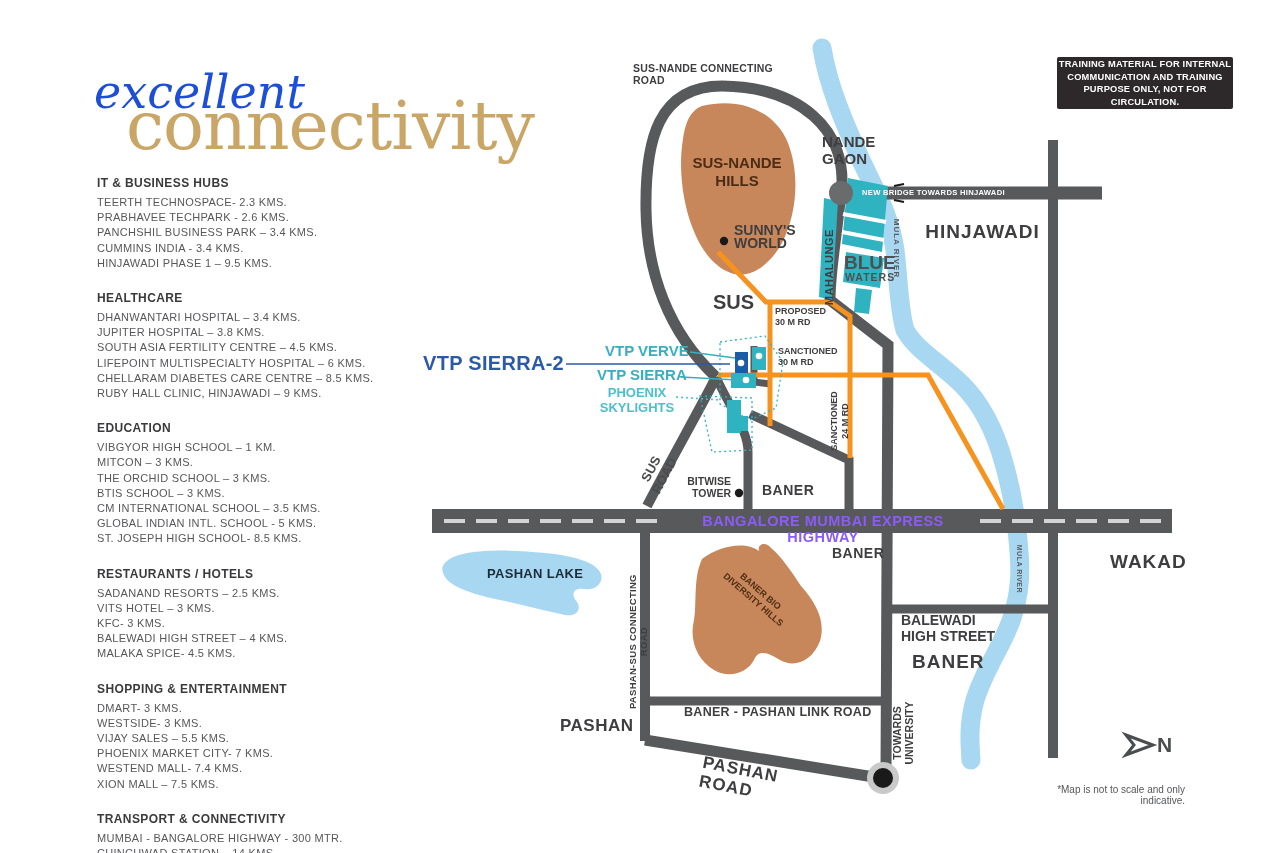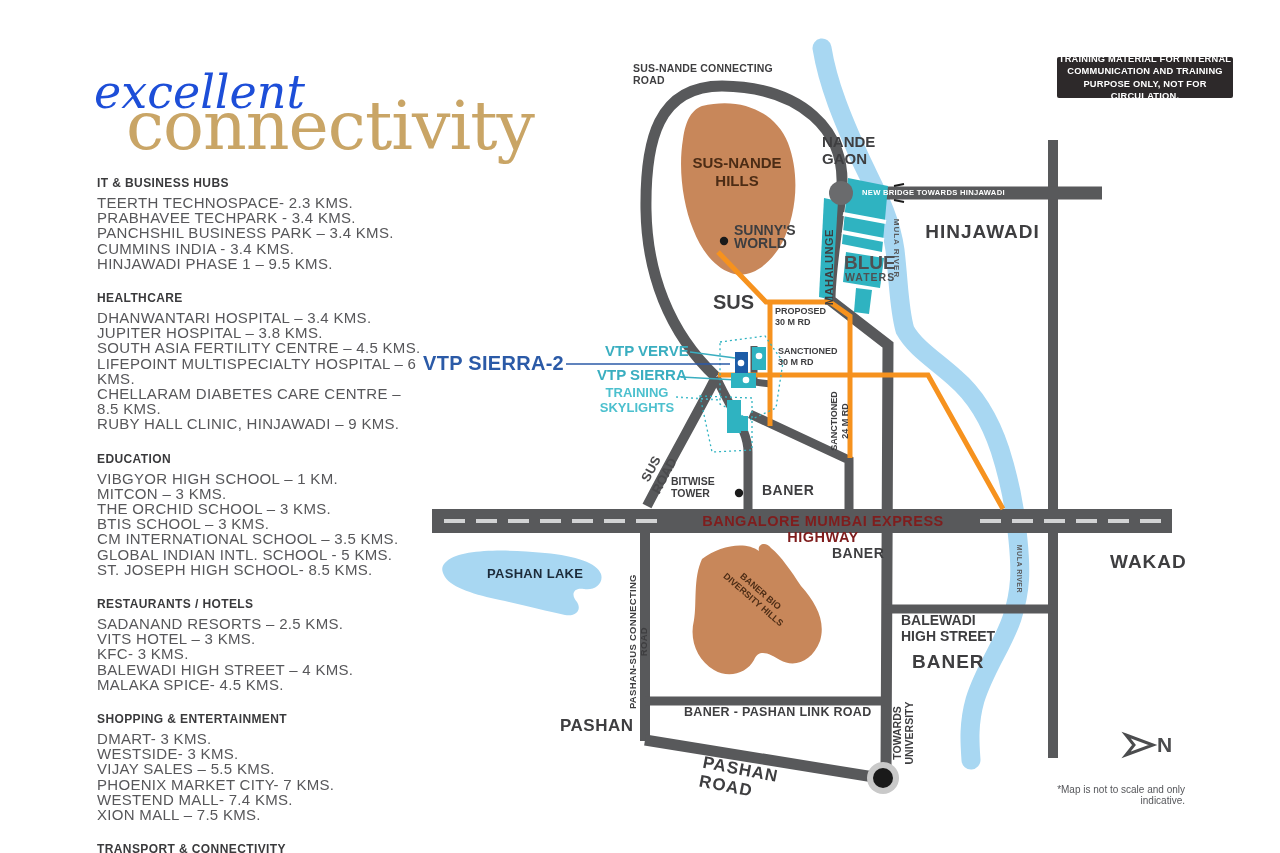--- a/index.html
+++ b/index.html
@@ -10,23 +10,23 @@
   .rot{transform-origin:center center;}
   
   .t-excellent{position:absolute;left:94px;top:52px;font-family:"DejaVu Serif",serif;
                font-style:italic;font-size:46px;color:#1d4ed8;margin-top:13px;}
   .t-connectivity{position:absolute;left:126px;top:86px;font-family:"DejaVu Serif",serif;
                font-size:68px;color:#C9A566;letter-spacing:-1px;}
   
   .panel{position:absolute;left:97px;top:176px;width:330px;}
   .sec{margin-bottom:20px;}
   .sec-title{font-size:12px;font-weight:bold;color:#3A3A3C;letter-spacing:.4px;margin-bottom:5px;}
-  .sec-item{font-size:15px;color:#57575A;letter-spacing:.3px;line-height:15.2px;}
+  .sec-item{font-size:11px;color:#57575A;letter-spacing:.3px;line-height:15.2px;}
   
-  .train{position:absolute;left:1057px;top:57px;width:176px;height:41px;background:#2D292A;
+  .train{position:absolute;left:1057px;top:57px;width:176px;height:52px;background:#2D292A;
          border-radius:2px;display:flex;flex-direction:column;justify-content:center;
          text-align:center;color:#fff;font-weight:bold;font-size:9.3px;line-height:12.5px;
          letter-spacing:.2px;}
   .footnote{position:absolute;left:1013px;top:784px;width:172px;text-align:right;
             font-size:10px;color:#55565A;}
 </style>
 </head>
 <body>
 
 <div id="page">
@@ -135,21 +135,21 @@
     <div>TRAINING MATERIAL FOR INTERNAL</div>
     <div>COMMUNICATION AND TRAINING</div>
     <div>PURPOSE ONLY, NOT FOR CIRCULATION.</div>
   </div>
 
   <div class="panel">
     <div class="sec">
       <div class="sec-title">IT &amp; BUSINESS HUBS</div>
       <div class="sec-items">
           <div class="sec-item">TEERTH TECHNOSPACE- 2.3 KMS.</div>
-          <div class="sec-item">PRABHAVEE TECHPARK - 3.4 KMS.</div>
+          <div class="sec-item">PRABHAVEE TECHPARK - 2.6 KMS.</div>
           <div class="sec-item">PANCHSHIL BUSINESS PARK – 3.4 KMS.</div>
           <div class="sec-item">CUMMINS INDIA - 3.4 KMS.</div>
           <div class="sec-item">HINJAWADI PHASE 1 – 9.5 KMS.</div>
         </div>
     </div>
 
     <div class="sec">
       <div class="sec-title">HEALTHCARE</div>
       <div class="sec-items">
           <div class="sec-item">DHANWANTARI HOSPITAL – 3.4 KMS.</div>
@@ -223,27 +223,27 @@
   <div class="lbl" style="left:713px;top:291px;font-size:20px;">SUS</div>
   <div class="lbl" style="left:775px;top:306px;font-size:9px;line-height:11px;">PROPOSED
 30 M RD</div>
   <div class="lbl" style="left:778px;top:346px;font-size:9px;line-height:11px;">SANCTIONED
 30 M RD</div>
   <div class="lbl rot" style="left:805px;top:410px;width:70px;font-size:9px;line-height:11px;transform:rotate(-90deg);text-align:center;">SANCTIONED
 24 M RD</div>
   <div class="lbl" style="left:423px;top:352px;font-size:20px;letter-spacing:.3px;color:#2B5AA7;">VTP SIERRA-2</div>
   <div class="lbl" style="left:605px;top:343px;font-size:15px;color:#3AAEC0;">VTP VERVE</div>
   <div class="lbl" style="left:597px;top:367px;font-size:15px;color:#3AAEC0;">VTP SIERRA</div>
-  <div class="lbl" style="left:577px;top:385px;width:120px;text-align:center;font-size:13px;line-height:15px;color:#4CC0CE;">TRAINING
+  <div class="lbl" style="left:577px;top:385px;width:120px;text-align:center;font-size:13px;line-height:15px;color:#4CC0CE;">PHOENIX
 SKYLIGHTS</div>
   <div class="lbl rot" style="left:625px;top:458px;width:66px;font-size:13px;color:#4B4B4D;transform:rotate(-62deg);text-align:center;">SUS ROAD</div>
-  <div class="lbl" style="left:671px;top:475px;width:60px;font-size:10.5px;line-height:12px;">BITWISE
+  <div class="lbl" style="left:671px;top:475px;width:60px;text-align:right;font-size:10.5px;line-height:12px;">BITWISE
 TOWER</div>
   <div class="lbl" style="left:762px;top:483px;font-size:14px;letter-spacing:.5px;">BANER</div>
-  <div class="lbl" style="left:683px;top:513px;width:280px;text-align:center;font-size:14.5px;letter-spacing:.5px;color:#7f1d1d;">BANGALORE MUMBAI EXPRESS HIGHWAY</div>
+  <div class="lbl" style="left:683px;top:513px;width:280px;text-align:center;font-size:14.5px;letter-spacing:.5px;color:#8b5cf6;">BANGALORE MUMBAI EXPRESS HIGHWAY</div>
   <div class="lbl" style="left:832px;top:546px;font-size:14px;letter-spacing:.5px;">BANER</div>
   <div class="lbl" style="left:487px;top:567px;font-size:13px;letter-spacing:.3px;color:#1C2B3A;">PASHAN LAKE</div>
   <div class="lbl rot" style="left:702px;top:585px;width:110px;font-size:9px;line-height:10.5px;color:#4C2C15;transform:rotate(41deg);text-align:center;">BANER BIO
 DIVERSITY HILLS</div>
   <div class="lbl rot" style="left:559px;top:631px;width:160px;font-size:9.5px;letter-spacing:.3px;transform:rotate(-90deg);text-align:center;">PASHAN-SUS CONNECTING ROAD</div>
   <div class="lbl" style="left:901px;top:612px;font-size:14px;line-height:16px;">BALEWADI
 HIGH STREET</div>
   <div class="lbl" style="left:912px;top:651px;font-size:19px;letter-spacing:1px;">BANER</div>
   <div class="lbl" style="left:1110px;top:551px;font-size:19px;letter-spacing:1px;">WAKAD</div>
   <div class="lbl" style="left:560px;top:716px;font-size:17px;letter-spacing:.5px;">PASHAN</div>

